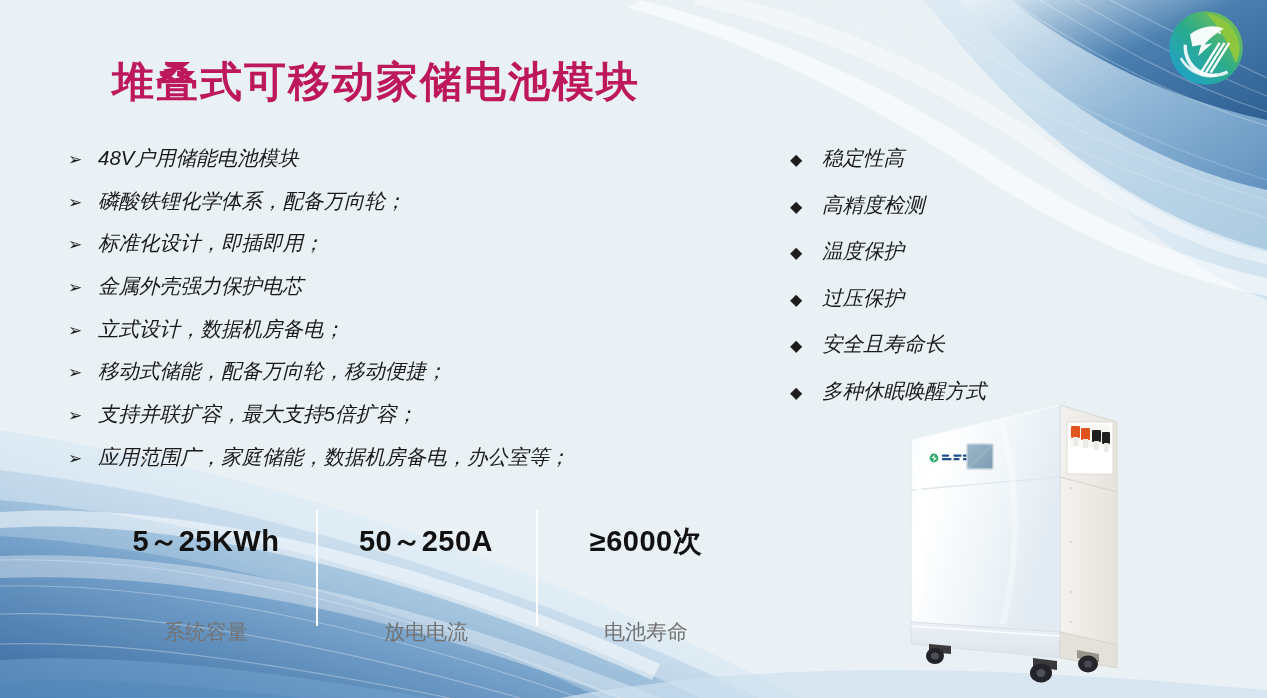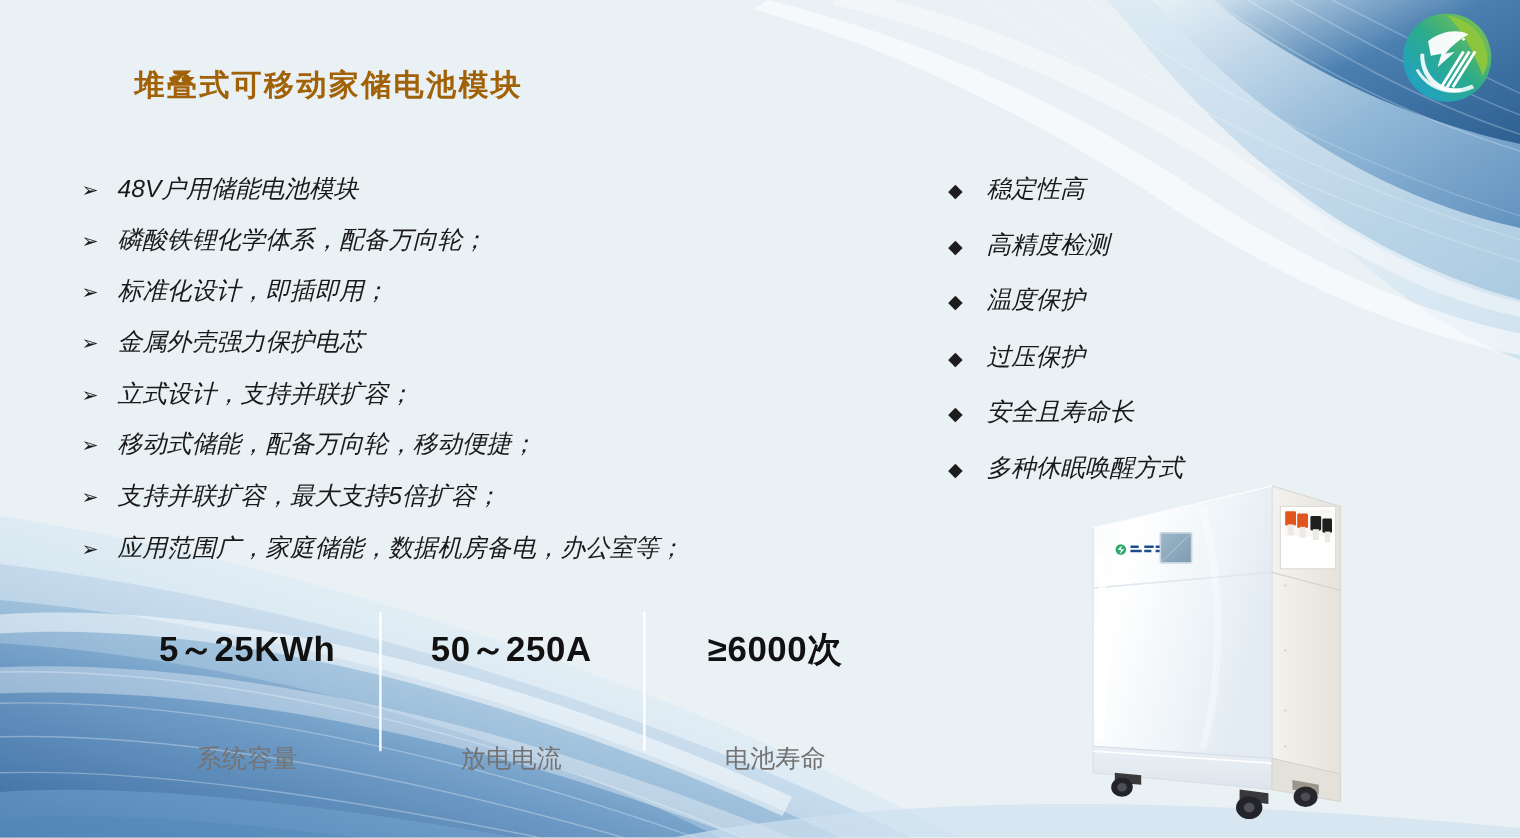--- a/index.html
+++ b/index.html
@@ -13,21 +13,21 @@
 
   
   .bg-svg{position:absolute;top:0;left:0;width:1267px;height:698px;}
 
   
   .logo{position:absolute;left:1166px;top:8px;width:80px;height:80px;}
 
   
   .title{
     position:absolute;left:112px;top:54px;
-    font-size:25px;font-weight:bold;color:#a16207;
+    font-size:42px;font-weight:bold;color:#be185d;
     letter-spacing:2px;white-space:nowrap;
   }
 
   
   .col-left{position:absolute;left:68px;top:148px;width:620px;}
   .col-right{position:absolute;left:790px;top:148px;width:300px;}
 
   .bullet{
     display:flex;align-items:baseline;
     font-size:20.5px;color:#1a1a1a;
@@ -200,21 +200,21 @@
     <div class="bullet">
       <span class="mk">➢</span>
       <span class="tx">标准化设计，即插即用；</span>
     </div>
     <div class="bullet">
       <span class="mk">➢</span>
       <span class="tx">金属外壳强力保护电芯</span>
     </div>
     <div class="bullet">
       <span class="mk">➢</span>
-      <span class="tx">立式设计，支持并联扩容；</span>
+      <span class="tx">立式设计，数据机房备电；</span>
     </div>
     <div class="bullet">
       <span class="mk">➢</span>
       <span class="tx">移动式储能，配备万向轮，移动便捷；</span>
     </div>
     <div class="bullet">
       <span class="mk">➢</span>
       <span class="tx">支持并联扩容，最大支持5倍扩容；</span>
     </div>
     <div class="bullet">

